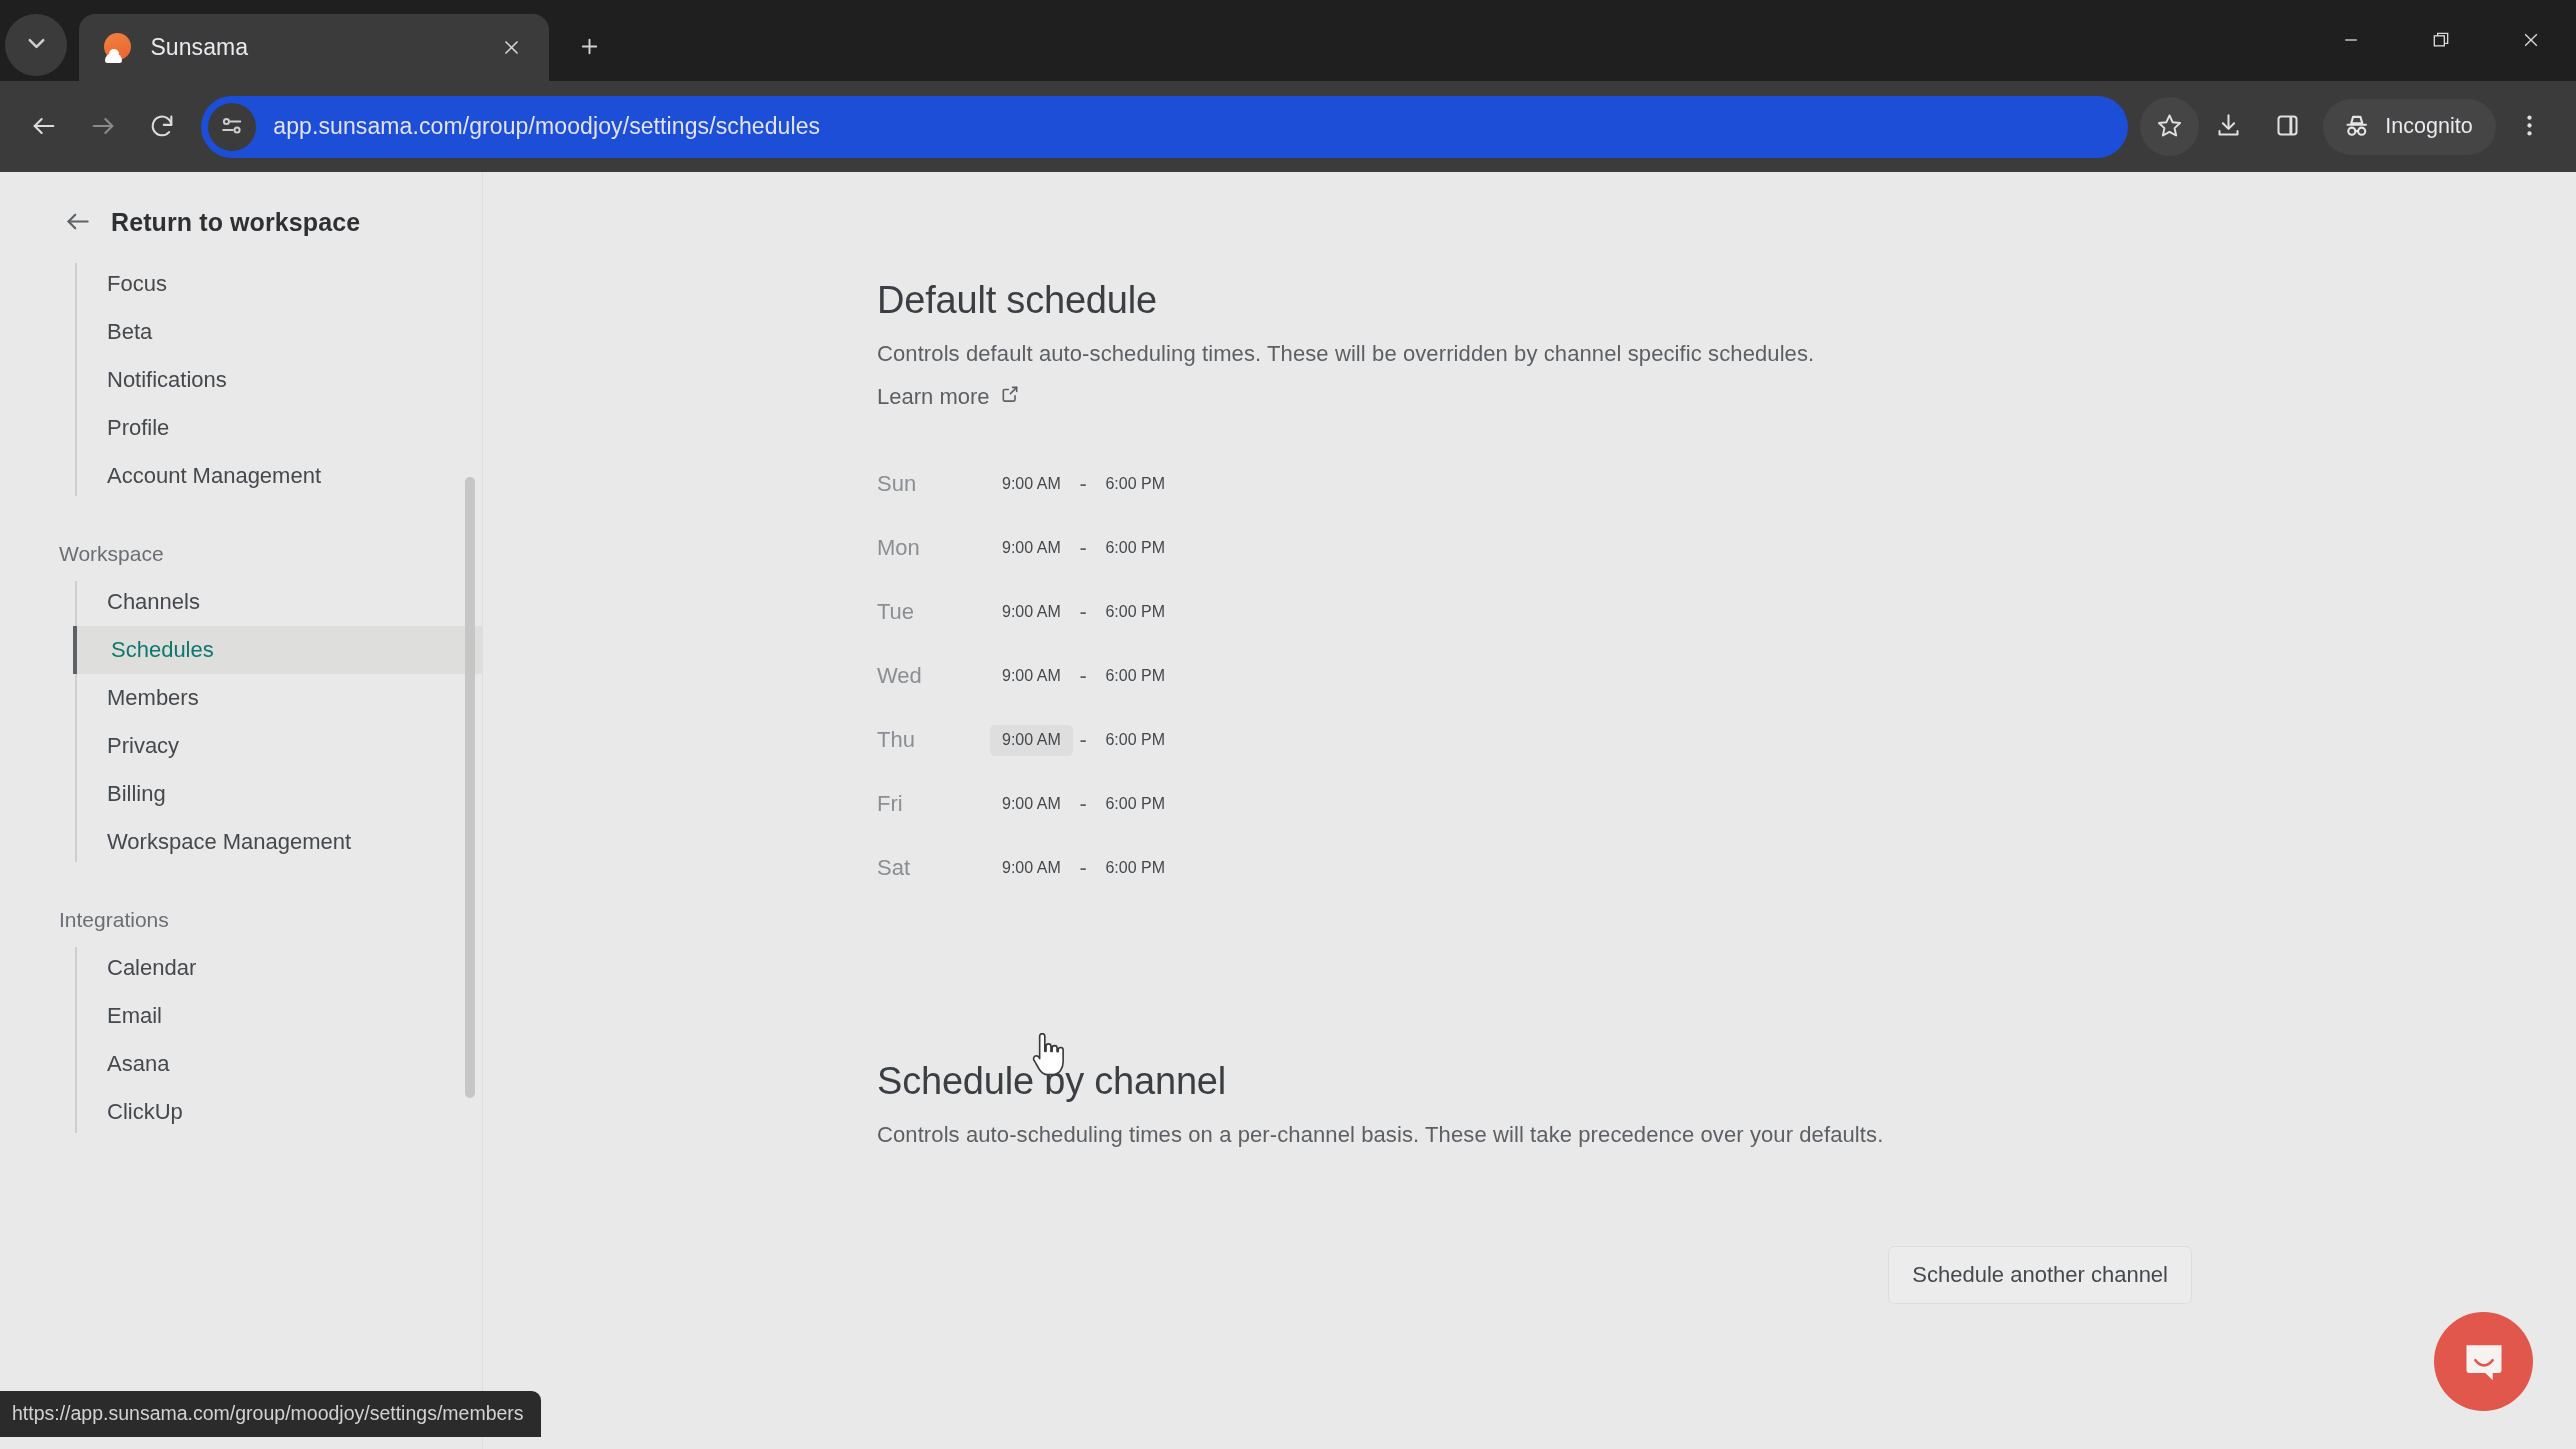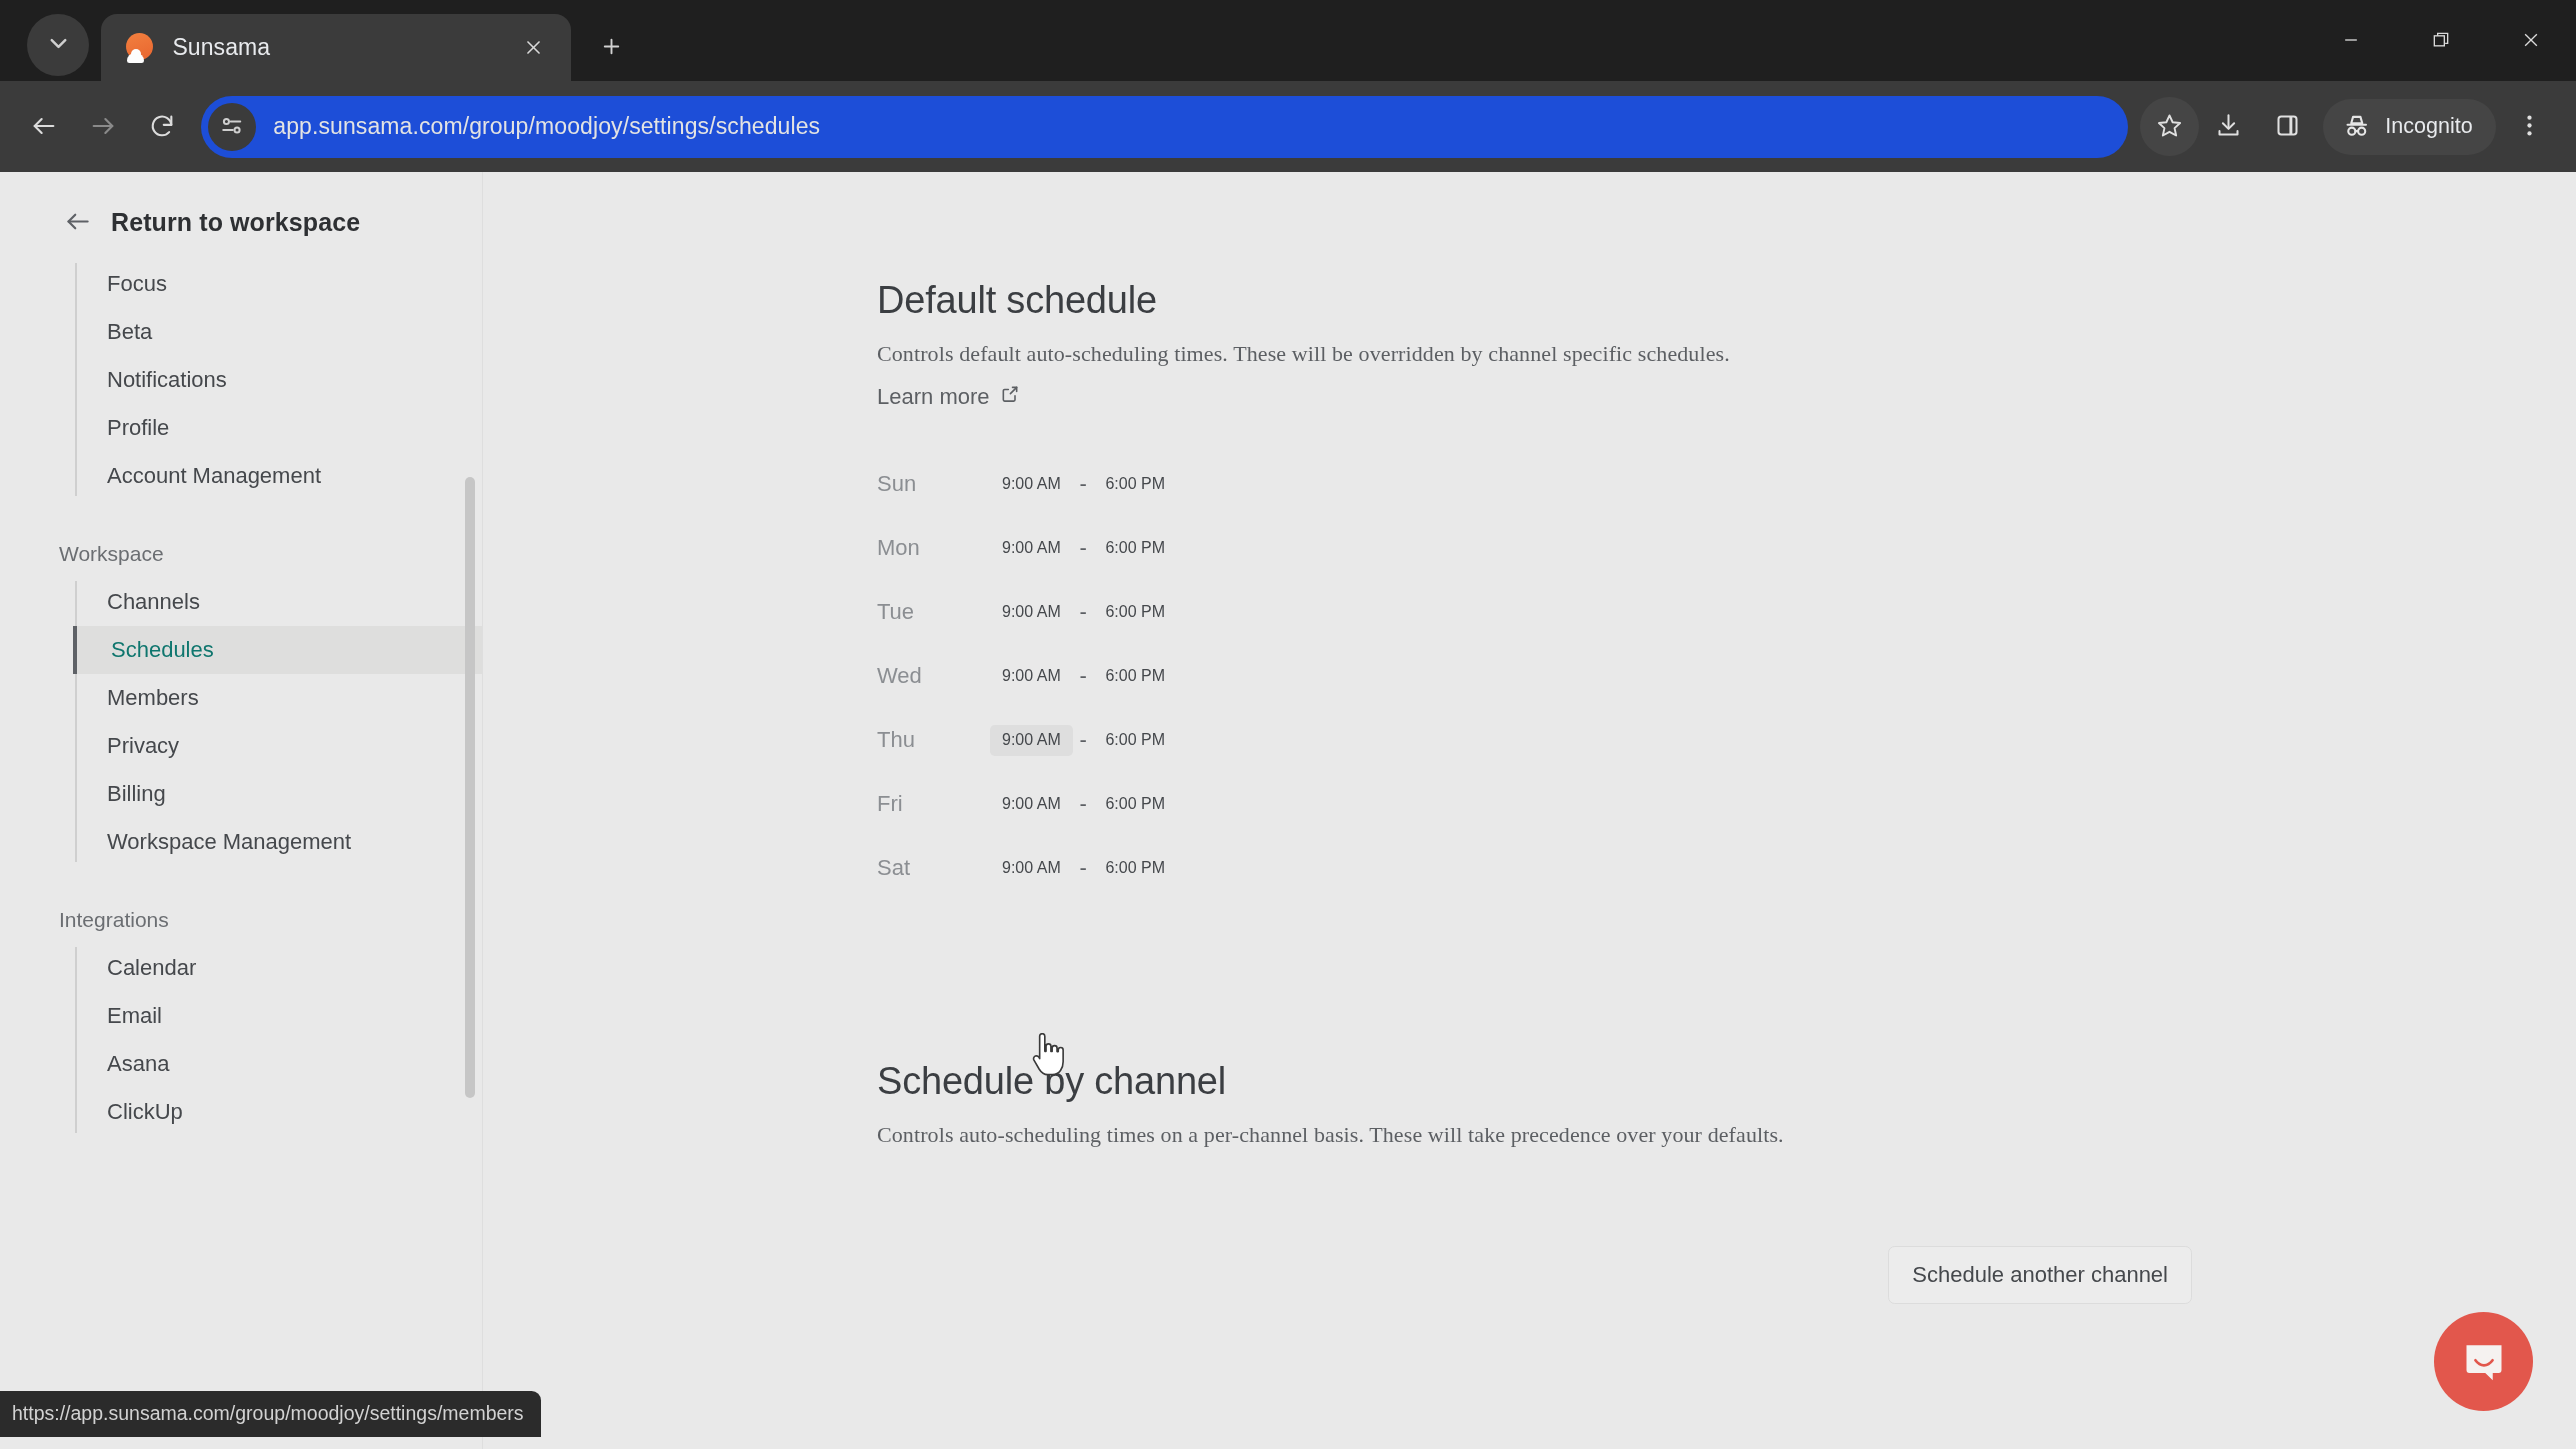--- a/index.html
+++ b/index.html
@@ -11,21 +11,21 @@
   }
 
   
   .browser { width: 2576px; height: 1449px; display: flex; flex-direction: column; }
 
   .tabstrip {
     height: 81px;
     background: #1f1f1f;
     display: flex;
     align-items: flex-end;
-    padding-left: 27px;
+    padding-left: 5px;
     position: relative;
     flex: none;
   }
   .tab-search {
     width: 62px; height: 62px;
     border-radius: 31px;
     background: #3b3b3b;
     display: flex; align-items: center; justify-content: center;
     margin-bottom: 5.4px;
     flex: none;
@@ -184,21 +184,21 @@
     background: #c6c6c6; border-radius: 5.4px;
   }
 
   
   .main { flex: 1; position: relative; overflow: hidden; }
   .content { padding: 107px 0 0 394px; }
   .sec-title {
     font-size: 38px; color: #3b3e42; font-weight: 400; letter-spacing: -0.2px;
   }
   .sec-desc {
-    font-size: 22px; color: #5c5f63; margin-top: 19px; letter-spacing: 0.1px; font-family: Liberation Serif, serif;
+    font-size: 22px; color: #5c5f63; margin-top: 19px; letter-spacing: 0.1px;
   }
   .learn-more {
     display: inline-flex; align-items: center; gap: 10.7px;
     margin-top: 17.4px; font-size: 22px; color: #5c5f63;
   }
   .learn-more svg { width: 20px; height: 20px; }
 
   .sched-table { margin-top: 42px; }
   .sched-row {
     display: flex; align-items: center;

